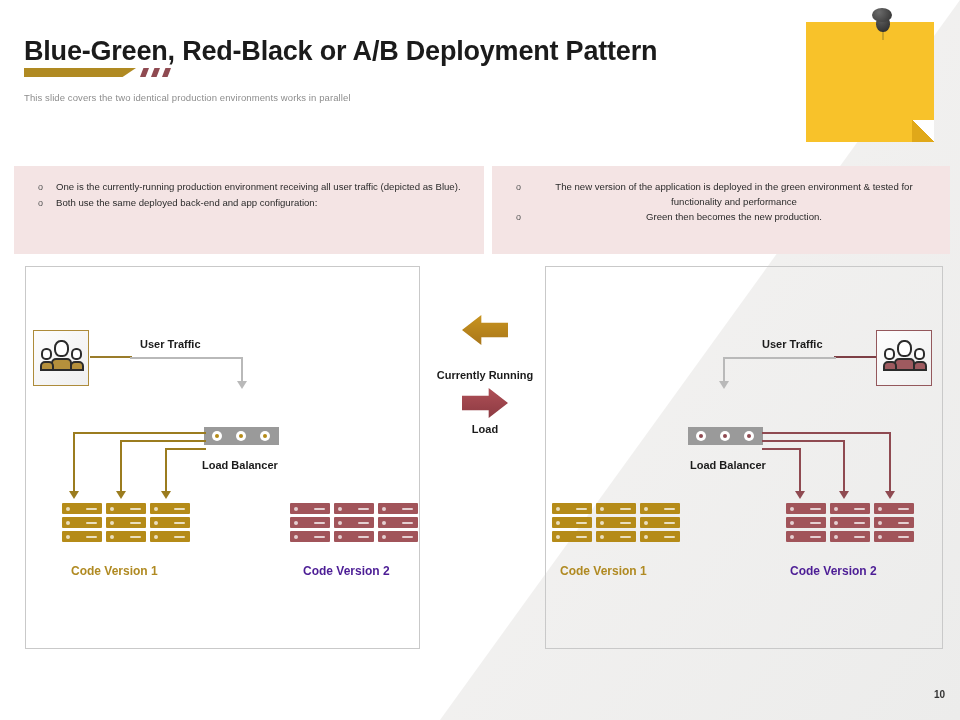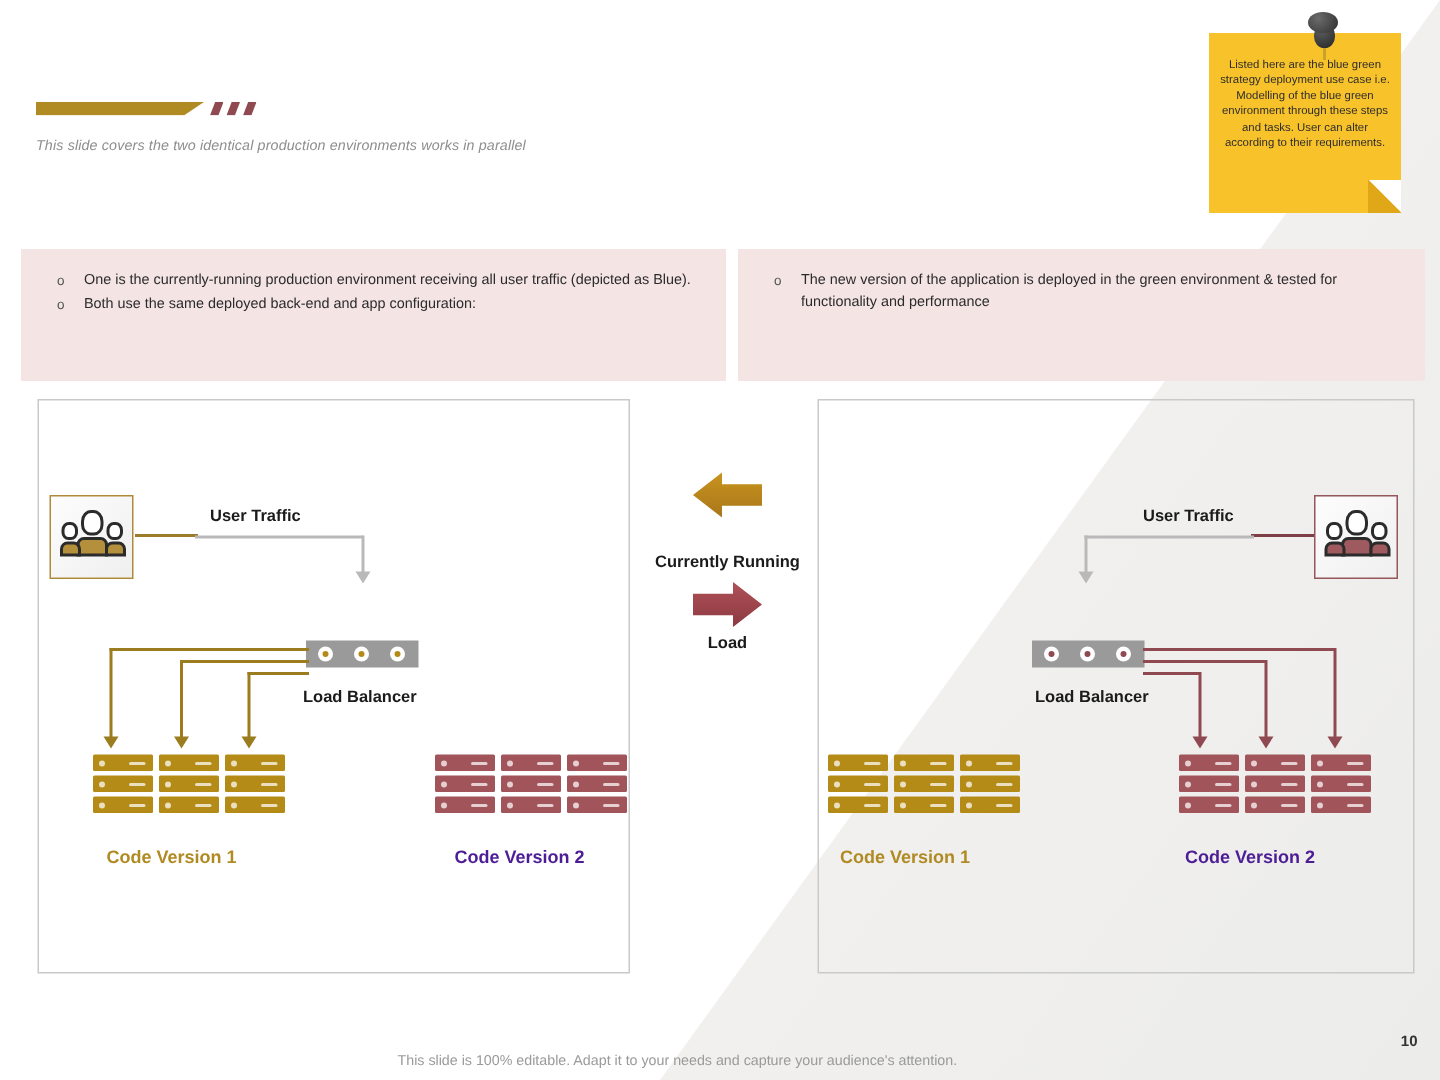--- a/index.html
+++ b/index.html
@@ -34,21 +34,21 @@
   .title-rule{position:absolute;left:24px;top:68px;height:9px;width:150px;}
   .rule-bar{
     position:absolute;left:0;top:0;height:9px;width:112px;background:#b08a22;
     clip-path:polygon(0 0,100% 0,88% 100%,0% 100%);
   }
   .rule-slash{position:absolute;top:0;height:9px;width:9px;background:#8f4a51;
     clip-path:polygon(38% 0,100% 0,62% 100%,0% 100%);}
   .s1{left:116px;} .s2{left:127px;} .s3{left:138px;}
   .subtitle{
     position:absolute;left:24px;top:92px;
-    font-size:9.5px;font-style:italic;color:#8d8d8d;letter-spacing:.1px;
+    font-size:9.5px;color:#8d8d8d;letter-spacing:.1px;
   }
 
   
   .sticky-wrap{position:absolute;left:806px;top:22px;width:128px;height:120px;}
   .sticky{
     position:absolute;inset:0;background:#f8c22a;
     box-shadow:2px 3px 6px rgba(0,0,0,.22);
     clip-path:polygon(0 0,100% 0,100% 88%,88% 100%,0 100%);
   }
   .sticky-fold{
@@ -65,21 +65,21 @@
   .pin-head2{position:absolute;left:8px;top:8px;width:14px;height:16px;border-radius:48%;
     background:radial-gradient(circle at 35% 30%,#5a5a5a,#262626);}
   .pin-needle{position:absolute;left:14px;top:22px;width:2px;height:10px;background:#c9a22a;}
 
   
   .bullets{
     position:absolute;background:#f4e4e4;padding:14px 16px 8px 16px;
     box-sizing:border-box;
   }
   .bullets.left{left:14px;top:166px;width:470px;height:88px;}
-  .bullets.right{left:492px;top:166px;width:458px;height:88px;}
+  .bullets.right{left:492px;top:166px;width:458px;height:88px;text-align:center;}
   .bullets ul{margin:0;padding:0;list-style:none;}
   .bullets li{
     position:relative;padding-left:26px;font-size:9.6px;line-height:14.5px;
     color:#2b2b2b;margin-bottom:1px;
   }
   .bullets li:before{
     content:"o";position:absolute;left:8px;top:0;font-size:9px;color:#555;
   }
 
   
@@ -161,48 +161,49 @@
   .page-no{position:absolute;right:15px;top:689px;font-size:10px;font-weight:bold;color:#333;}
 </style>
 </head>
 <body>
 
 <div class="bg-diagonal2"></div>
 <div class="bg-diagonal"></div>
 
 <div class="stage">
 
+  <div class="title">Blue-Green, Red-Black or A/B Deployment Pattern</div>
   <div class="title-rule">
     <div class="rule-bar"></div>
     <div class="rule-slash s1"></div>
     <div class="rule-slash s2"></div>
     <div class="rule-slash s3"></div>
   </div>
   <div class="subtitle">This slide covers the two identical production environments works in parallel</div>
 
   <div class="sticky-wrap">
     <div class="sticky"></div>
     <div class="sticky-fold"></div>
-    <div class="sticky-text">Listed here are the blue green strategy deployment use case i.e. Modelling of the blue green environment through these steps and tasks. User can alter according to their requirements.</div>
     <div class="pin">
       <div class="pin-needle"></div>
       <div class="pin-head2"></div>
       <div class="pin-head"></div>
     </div>
   </div>
 
   <div class="bullets left">
     <ul>
       <li>One is the currently-running production environment receiving all user traffic (depicted as Blue).</li>
       <li>Both use the same deployed back-end and app configuration:</li>
     </ul>
   </div>
   <div class="bullets right">
     <ul>
       <li>The new version of the application is deployed in the green environment &amp; tested for functionality and performance</li>
+      <li>Green then becomes the new production.</li>
     </ul>
   </div>
 
   <div class="panel left"></div>
 
   <div class="userbox gold" style="left:33px;top:330px;">
     <div class="people">
       <div class="ph" style="left:14px;top:0;width:15px;height:17px;border:2px solid #2b2b2b;background:#fff;"></div>
       <div class="pbody" style="left:11px;top:18px;width:21px;height:13px;background:#b5903c;border:2px solid #2b2b2b;"></div>
       <div class="ph" style="left:1px;top:8px;width:11px;height:12px;border:2px solid #2b2b2b;background:#fff;"></div>
@@ -442,16 +443,15 @@
         <span class="slot"></span>
       </div>
     <div class="srv maroon">
         <span class="led"></span>
         <span class="slot"></span>
       </div>
   </div>
   <div class="vlabel gold" style="left:560px;top:564px;">Code Version 1</div>
   <div class="vlabel maroon" style="left:790px;top:564px;">Code Version 2</div>
 
-  <div class="footer-note">This slide is 100% editable. Adapt it to your needs and capture your audience's attention.</div>
   <div class="page-no">10</div>
 
 </div>
 
 </body></html>

